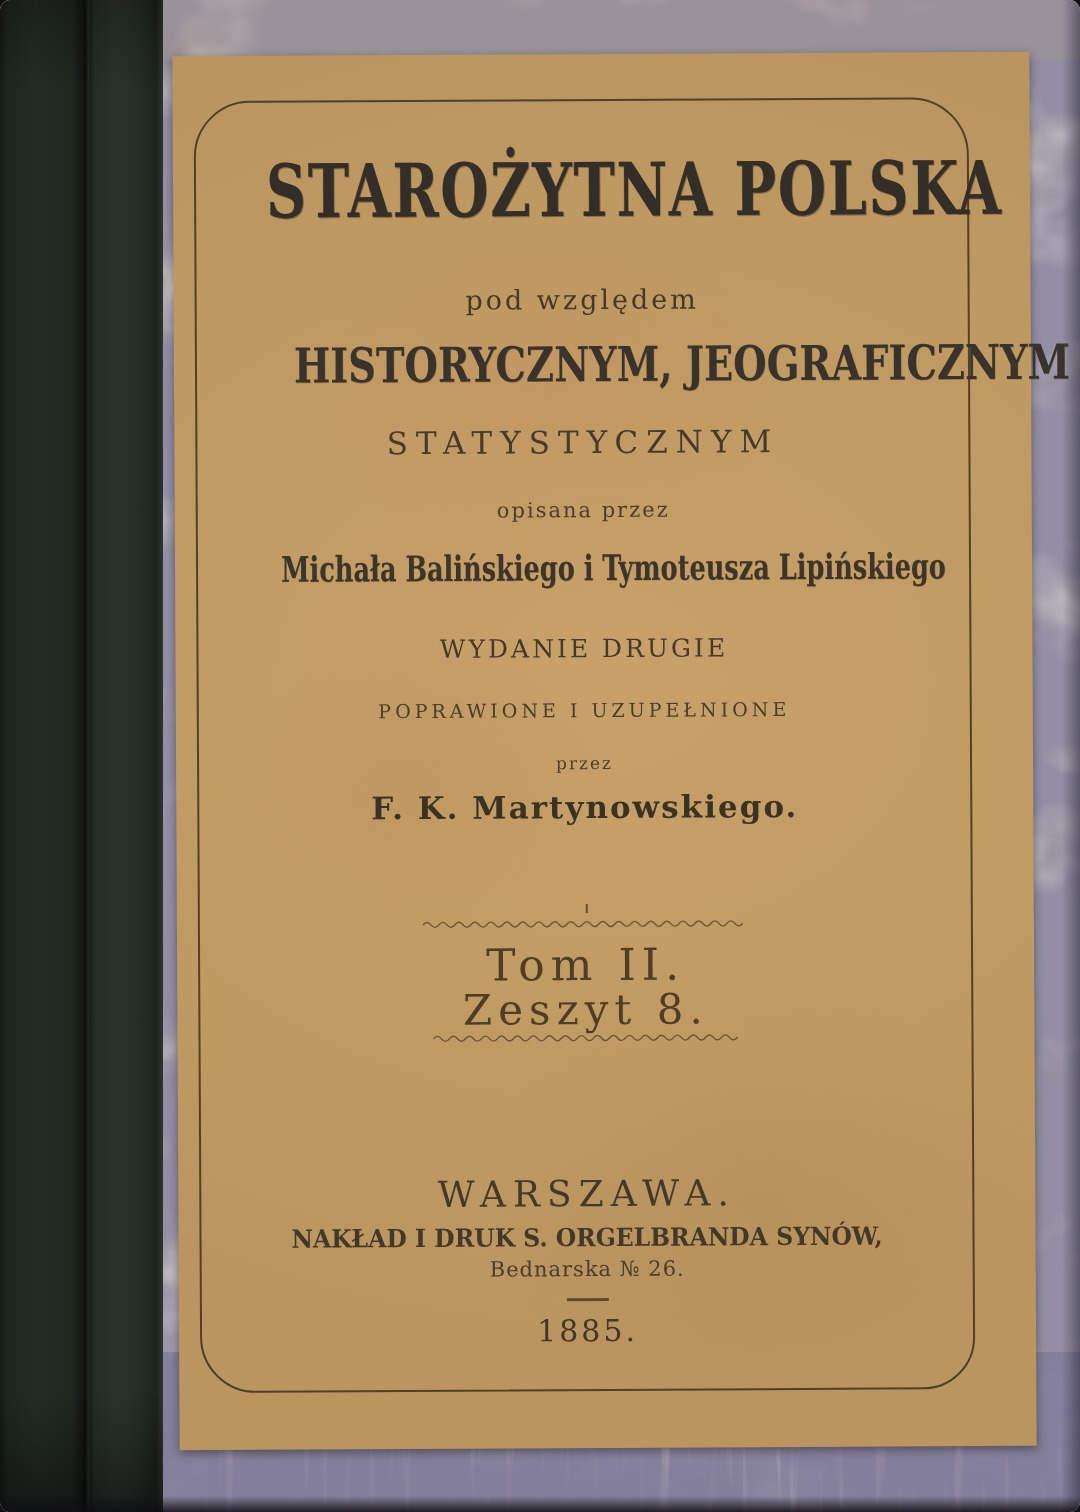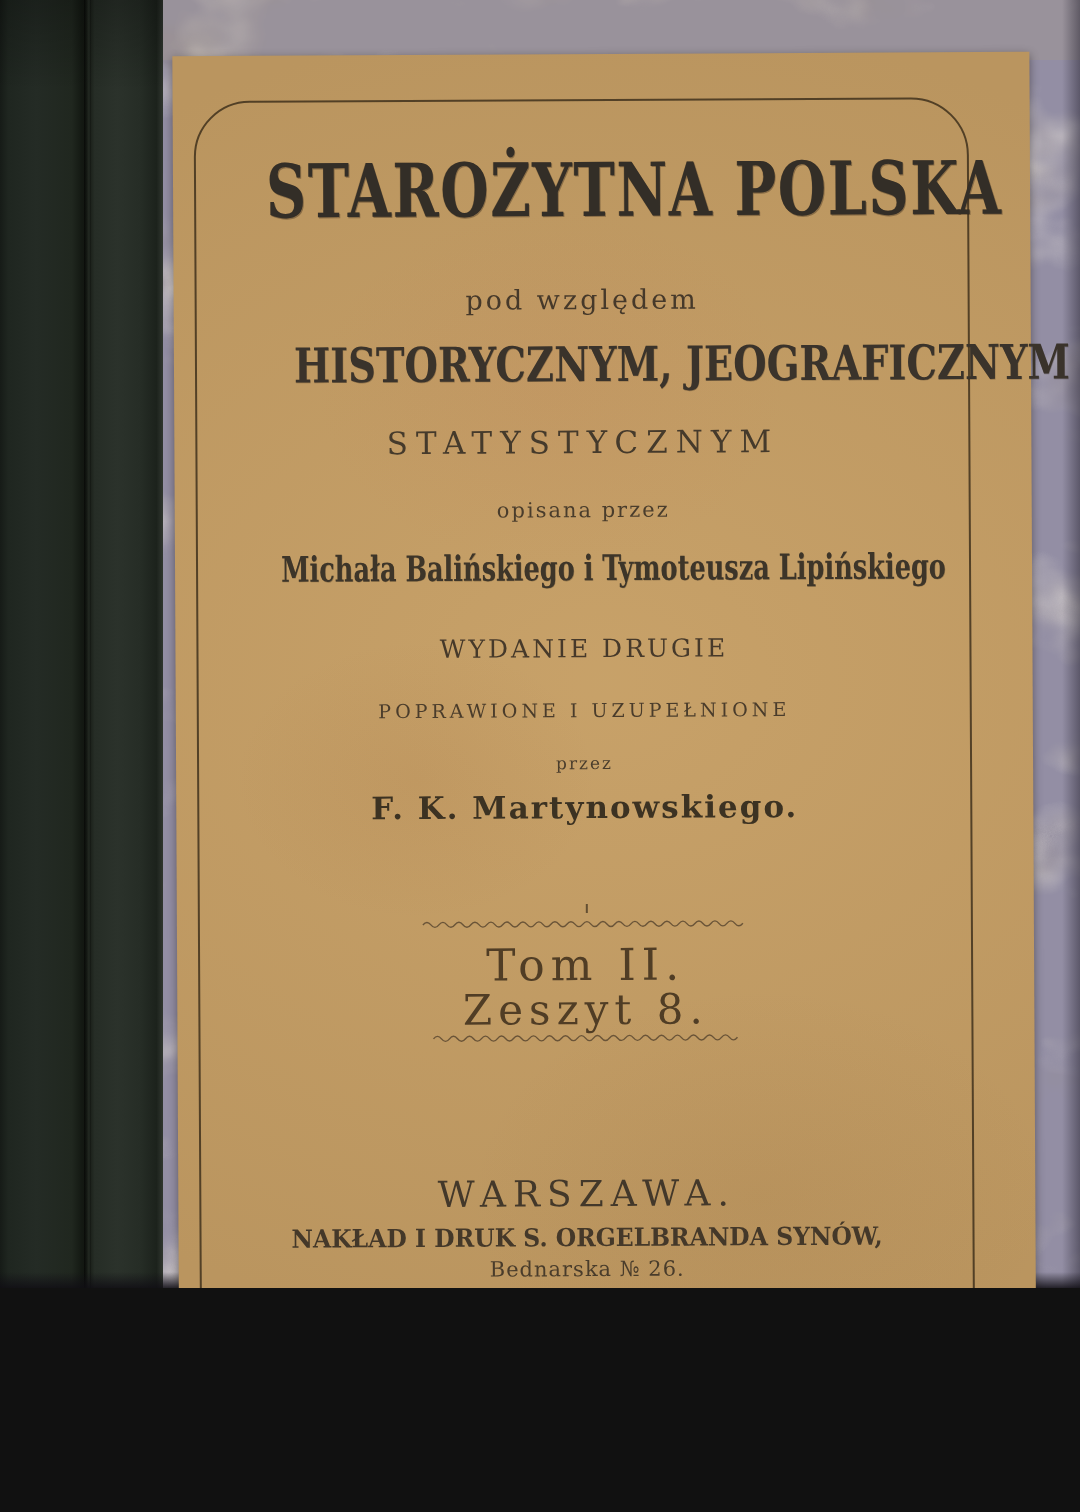--- a/index.html
+++ b/index.html
@@ -1,19 +1,20 @@
 <!DOCTYPE html>
 <html><head>
 <meta charset="utf-8">
 <style>
   html,body{margin:0;padding:0;background:#111;}
   .cover{
-    position:relative;width:1080px;height:1288px;overflow:hidden;
+    position:relative;width:1080px;height:1512px;overflow:hidden;
     font-family:"DejaVu Serif","Liberation Serif",serif;
     background:#938c97;
+    border-radius:11px;
   }
   .marble-svg{position:absolute;left:0;top:0;width:1080px;height:1512px;display:block;}
   .bottom-edge{position:absolute;left:0;bottom:0;width:1080px;height:16px;
     background:linear-gradient(180deg,rgba(20,18,26,0),rgba(16,14,20,.85));}
   .right-edge{position:absolute;right:0;top:0;width:18px;height:1512px;
     background:linear-gradient(270deg,rgba(25,22,35,.45),rgba(25,22,35,0));}
   
   .spine{
     position:absolute;left:0;top:0;width:163px;height:1512px;
     background:

